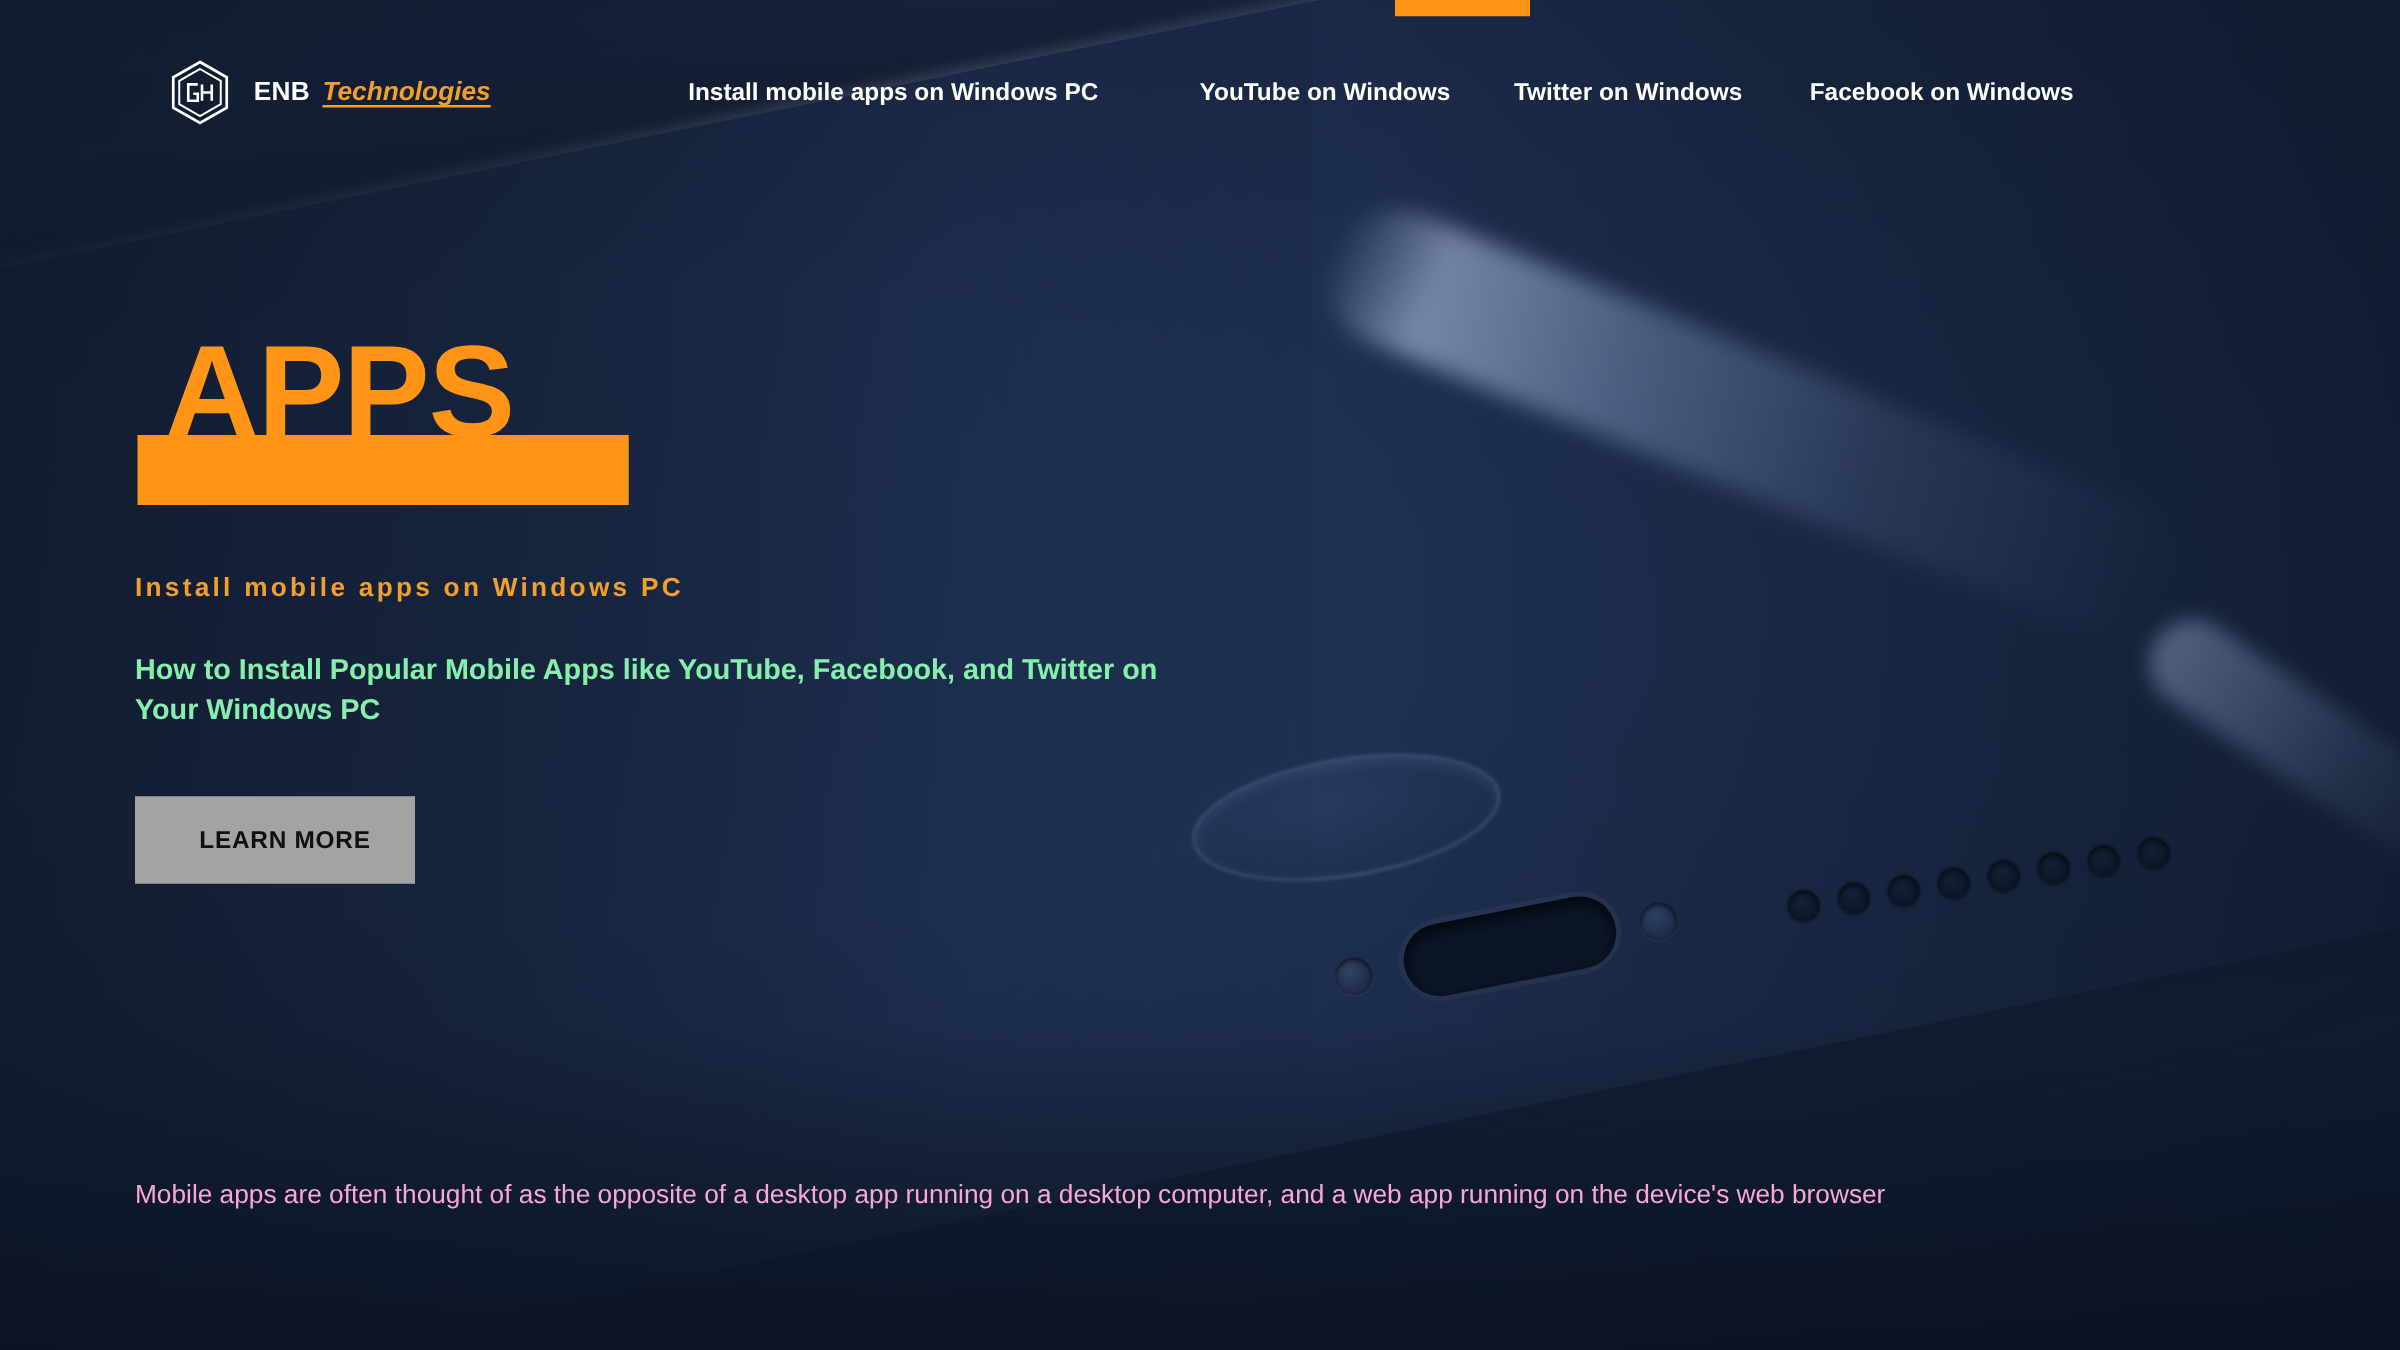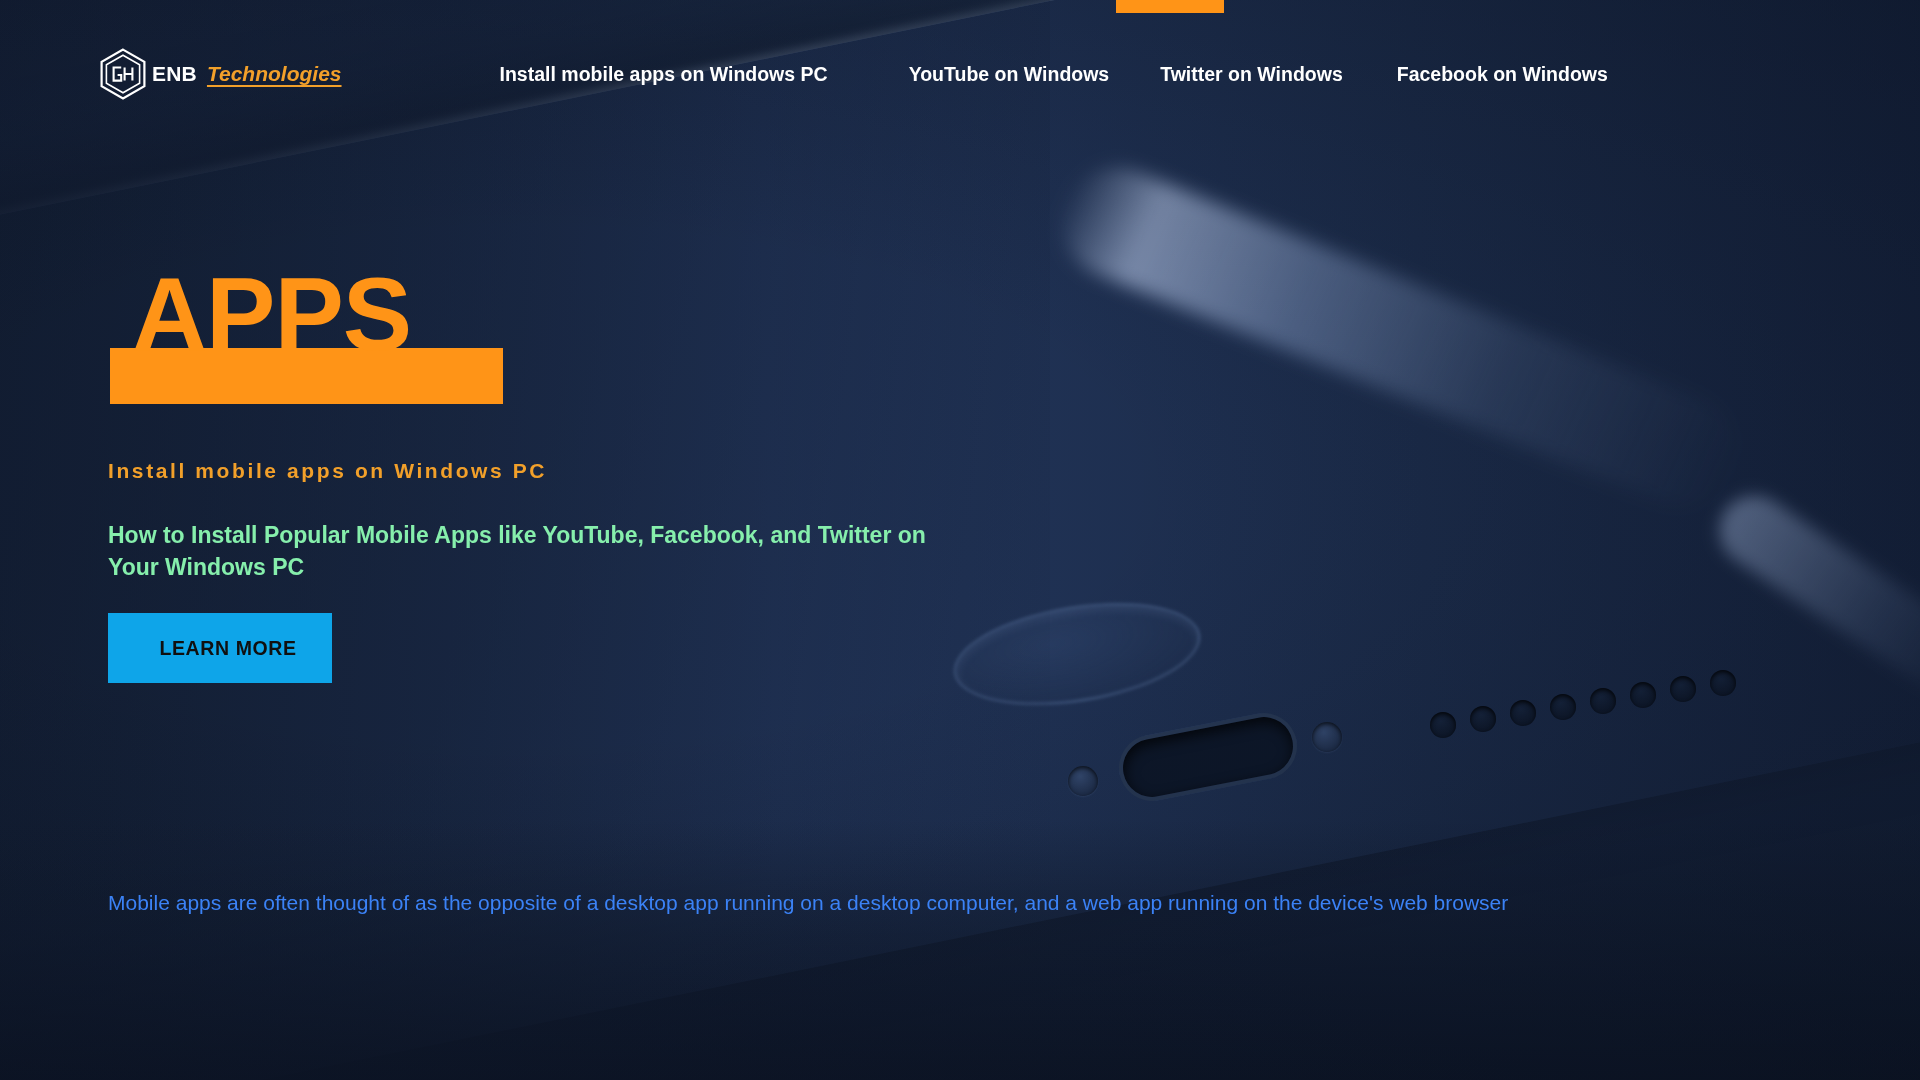--- a/index.html
+++ b/index.html
@@ -121,21 +121,21 @@
     width:108px; height:13px;
     background:#ff9417;
     z-index:40;
   }
 
   
   #header {
     position:absolute; top:0; left:0; width:100%; height:148px;
     display:flex; align-items:center; z-index:30;
   }
-  #brand { display:flex; align-items:center; margin-left:72px; gap:6px;padding-left:28px; }
+  #brand { display:flex; align-items:center; margin-left:109px; gap:20px;padding-left:28px; }
   #logo-mark { width:46px; height:52px; flex:0 0 auto; display:block; }
   .brand-text { display:flex; align-items:baseline; gap:10px; }
   #brand-name {
     color:#ffffff; font-size:21px; font-weight:bold; letter-spacing:.2px;
   }
   #brand-sub {
     color:#f2a02a; font-size:21px; font-weight:bold; font-style:italic;
     text-decoration:underline; text-underline-offset:4px;
   }
   #nav { display:flex; align-items:center; margin-left:158px; gap:0; }
@@ -164,32 +164,32 @@
   #subtitle {
     margin-top:81px;
     color:#f2a02a; font-size:21px; font-weight:bold; letter-spacing:2.6px;
   }
   #lead {
     margin-top:37px;
     color:#86efac; font-size:23px; line-height:1.38; font-weight:bold;
     max-width:820px;
   }
   #cta {
-    margin-top:30px;
+    margin-top:54px;
     display:inline-flex; align-items:center; justify-content:center;
     width:224px; height:70px;
-    background:#0ea5e9; color:#101010;
+    background:#a3a3a3; color:#101010;
     font-size:19.5px; font-weight:bold; letter-spacing:.6px;
     border:none; cursor:pointer;padding-left:16px;
   }
 
   
   #bottom-note {
-    position:absolute; left:108px; top:891px; z-index:25;
-    color:#3b82f6; font-size:21px; white-space:nowrap;
+    position:absolute; left:108px; top:944px; z-index:25;
+    color:#f9a8d4; font-size:21px; white-space:nowrap;
   }
 </style>
 </head>
 <body>
 
 <div id="hero">
   <div class="glow-tl"></div>
   <div class="glow-tr"></div>
   <div class="phone-back"></div>
   <div class="phone-edge-hi"></div>

